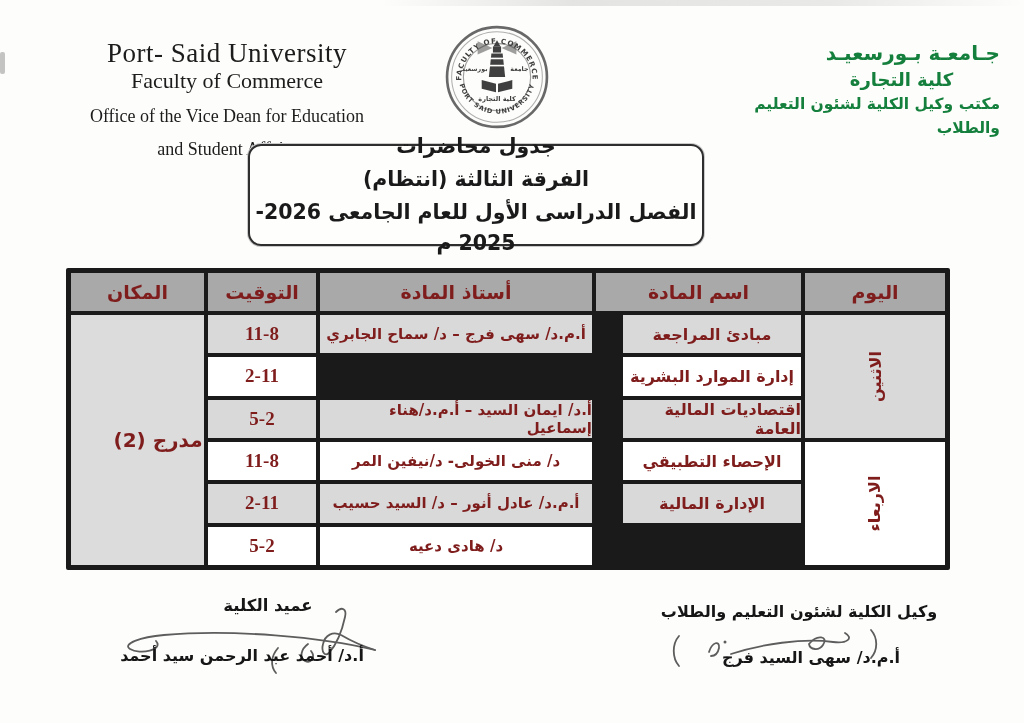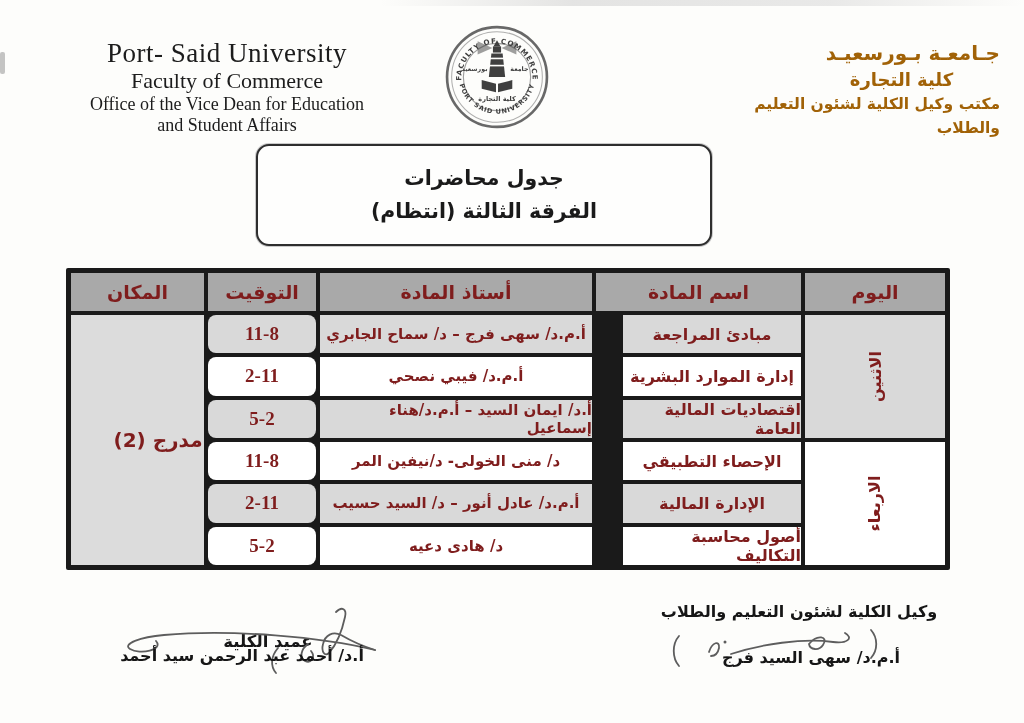--- a/index.html
+++ b/index.html
@@ -10,29 +10,29 @@
   }
   
   .scan-top{position:absolute;top:0;left:380px;right:0;height:6px;
     background:linear-gradient(90deg,transparent,#cfcfcf 30%,#d8d8d8 70%,transparent);opacity:.55;}
   .scan-left{position:absolute;left:0;top:52px;width:5px;height:22px;background:#b5b5b5;border-radius:2px;opacity:.8;}
   
   .hdr-en{position:absolute;left:82px;top:38px;width:290px;text-align:center;
     font-family:"Liberation Serif",serif;font-weight:normal;color:#1c1c1c;}
   .hdr-en .l1{font-size:27px;letter-spacing:.5px;line-height:30px;}
   .hdr-en .l2{font-size:22px;line-height:26px;}
-  .hdr-en .l3,.hdr-en .l4{font-size:18px;line-height:21px;}
+  .hdr-en .l3,.hdr-en .l4{font-size:18px;line-height:21px;margin-top:12px;}
   .hdr-ar{position:absolute;right:24px;top:40px;width:290px;direction:rtl;
-    font-weight:bold;color:#a16207;text-align:right;}
+    font-weight:bold;color:#15803d;text-align:right;}
   .hdr-ar .l1{font-size:20px;letter-spacing:1px;line-height:27px;}
   .hdr-ar .l2{font-size:18px;line-height:25px;margin-left:93px;text-align:center;}
   .hdr-ar .l3{font-size:15.5px;line-height:24px;}
   .seal{position:absolute;left:444px;top:24px;width:106px;height:106px;}
   
-  .title-box{position:absolute;left:256px;top:144px;width:456px;height:102px;
+  .title-box{position:absolute;left:248px;top:144px;width:456px;height:102px;
     border:2px solid #2e2e2e;border-radius:13px;box-sizing:border-box;
     direction:rtl;text-align:center;font-weight:bold;font-size:20.5px;
     display:flex;flex-direction:column;justify-content:center;gap:2px;
     background:#fefefd;box-shadow:0 0 0 1px #cacaca;}
   .title-box div{line-height:31px;}
   
   .tbl{position:absolute;left:66px;top:268px;width:884px;height:302px;
     background:#1a1a1a;display:grid;direction:rtl;box-sizing:border-box;
     grid-template-columns:140px 205px 1fr 108px 133px;
     grid-template-rows:38px repeat(6,1fr);
@@ -44,25 +44,25 @@
   .plain{background:#ffffff;}
   .place-bg{background:#dcdcdc;}
   .c1{grid-column:1}.c2{grid-column:2}.c3{grid-column:3}.c4{grid-column:4}.c5{grid-column:5}
   .r1{grid-row:1}.r2{grid-row:2}.r3{grid-row:3}.r4{grid-row:4}.r5{grid-row:5}.r6{grid-row:6}.r7{grid-row:7}
   .day-mon{grid-column:1;grid-row:2 / span 3;}
   .day-wed{grid-column:1;grid-row:5 / span 3;}
   .place-cell{grid-column:5;grid-row:2 / span 6;font-size:20px;padding-left:41px;}
   .rot{transform:rotate(-90deg);white-space:nowrap;font-size:16px;}
   .course{font-size:16px;margin-left:27px;}
   .prof{font-size:15px;}
-  .time{font-family:"Liberation Serif",serif;font-size:19px;border-radius:8px;}
+  .time{font-family:"Liberation Serif",serif;font-size:19px;}
   .time span{direction:ltr;unicode-bidi:embed;}
   
   .foot{position:absolute;direction:rtl;font-weight:bold;white-space:nowrap;color:#161616;}
-  .dean-title{left:268px;top:596px;transform:translateX(-50%);font-size:16.5px;margin-top:36px;}
+  .dean-title{left:268px;top:596px;transform:translateX(-50%);font-size:16.5px;}
   .dean-name{left:242px;top:646px;transform:translateX(-50%);font-size:16px;}
   .vice-title{left:799px;top:602px;transform:translateX(-50%);font-size:16px;}
   .vice-name{left:811px;top:648px;transform:translateX(-50%);font-size:16px;}
   .sig{position:absolute;}
   .sig path{fill:none;stroke:#5d5d5d;stroke-width:1.8;stroke-linecap:round;}
   .seal text,.seal textPath{font-family:"DejaVu Sans",sans-serif;}
 </style>
 </head>
 <body>
 
@@ -110,20 +110,21 @@
 
   <div class="hdr-ar">
     <div class="l1">جـامعـة  بـورسعيـد</div>
     <div class="l2">كلية التجارة</div>
     <div class="l3">مكتب وكيل الكلية لشئون التعليم والطلاب</div>
   </div>
 
   <div class="title-box">
     <div>جدول محاضرات</div>
     <div>الفرقة الثالثة (انتظام)</div>
+    <div>الفصل الدراسى الأول للعام الجامعى 2026-2025 م</div>
   </div>
 
   <div class="tbl">
 
     <div class="cell hdr-cell c1 r1">اليوم</div>
     <div class="cell hdr-cell c2 r1">اسم المادة</div>
     <div class="cell hdr-cell c3 r1">أستاذ المادة</div>
     <div class="cell hdr-cell c4 r1">التوقيت</div>
     <div class="cell hdr-cell c5 r1">المكان</div>
 
@@ -134,21 +135,20 @@
       <span class="rot">الاربعاء</span>
     </div>
 
     <div class="cell course shaded c2 r2">مبادئ المراجعة</div>
     <div class="cell prof shaded c3 r2">أ.م.د/ سهى فرج – د/ سماح الجابري</div>
     <div class="cell time shaded c4 r2">
         <span>11-8</span>
       </div>
 
     <div class="cell course plain c2 r3">إدارة الموارد البشرية</div>
-    <div class="cell prof plain c3 r3">أ.م.د/ فيبي نصحي</div>
     <div class="cell time plain c4 r3">
         <span>2-11</span>
       </div>
 
     <div class="cell course shaded c2 r4">اقتصاديات المالية العامة</div>
     <div class="cell prof shaded c3 r4">أ.د/ ايمان السيد – أ.م.د/هناء إسماعيل</div>
     <div class="cell time shaded c4 r4">
         <span>5-2</span>
       </div>
 
@@ -157,21 +157,20 @@
     <div class="cell time plain c4 r5">
         <span>11-8</span>
       </div>
 
     <div class="cell course shaded c2 r6">الإدارة المالية</div>
     <div class="cell prof shaded c3 r6">أ.م.د/ عادل أنور – د/ السيد حسيب</div>
     <div class="cell time shaded c4 r6">
         <span>2-11</span>
       </div>
 
-    <div class="cell course plain c2 r7">أصول محاسبة التكاليف</div>
     <div class="cell prof plain c3 r7">د/ هادى دعيه</div>
     <div class="cell time plain c4 r7">
         <span>5-2</span>
       </div>
 
     <div class="cell place-cell place-bg">مدرج (2)</div>
   </div>
 
   <div class="foot dean-title">عميد الكلية</div>
   <svg class="sig" style="left:112px;top:604px;" width="290" height="80" viewBox="0 0 290 80">

